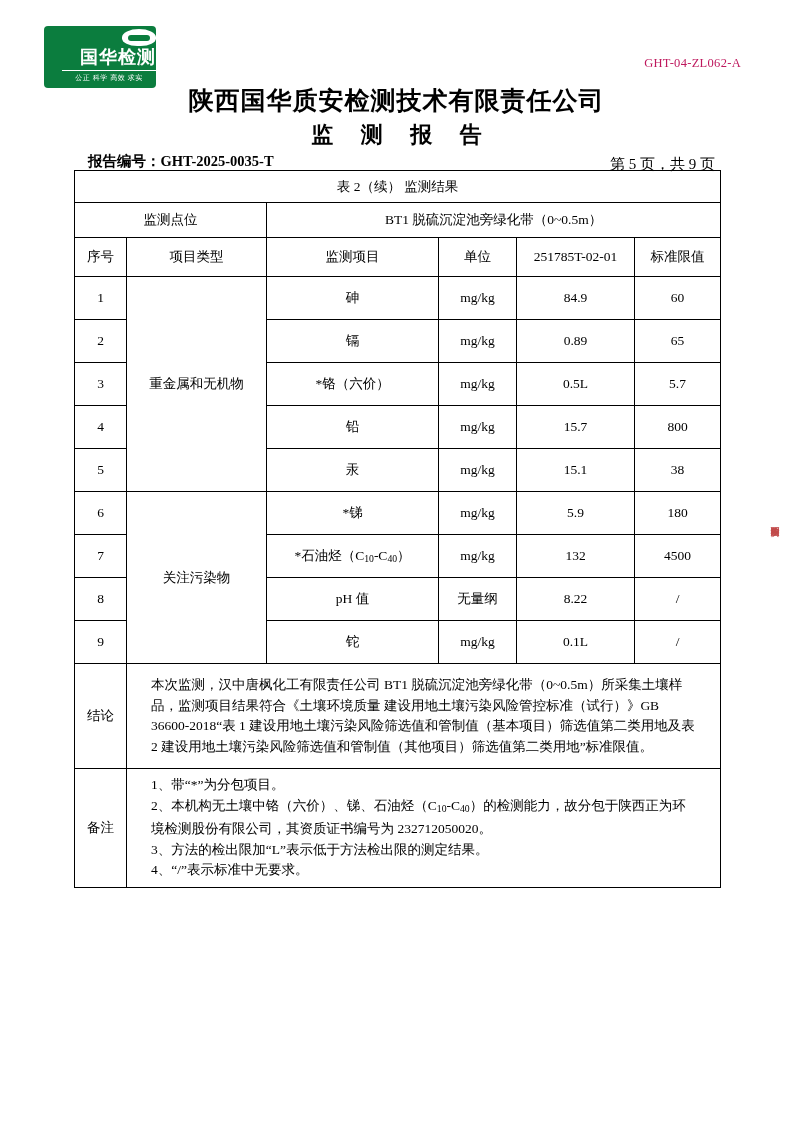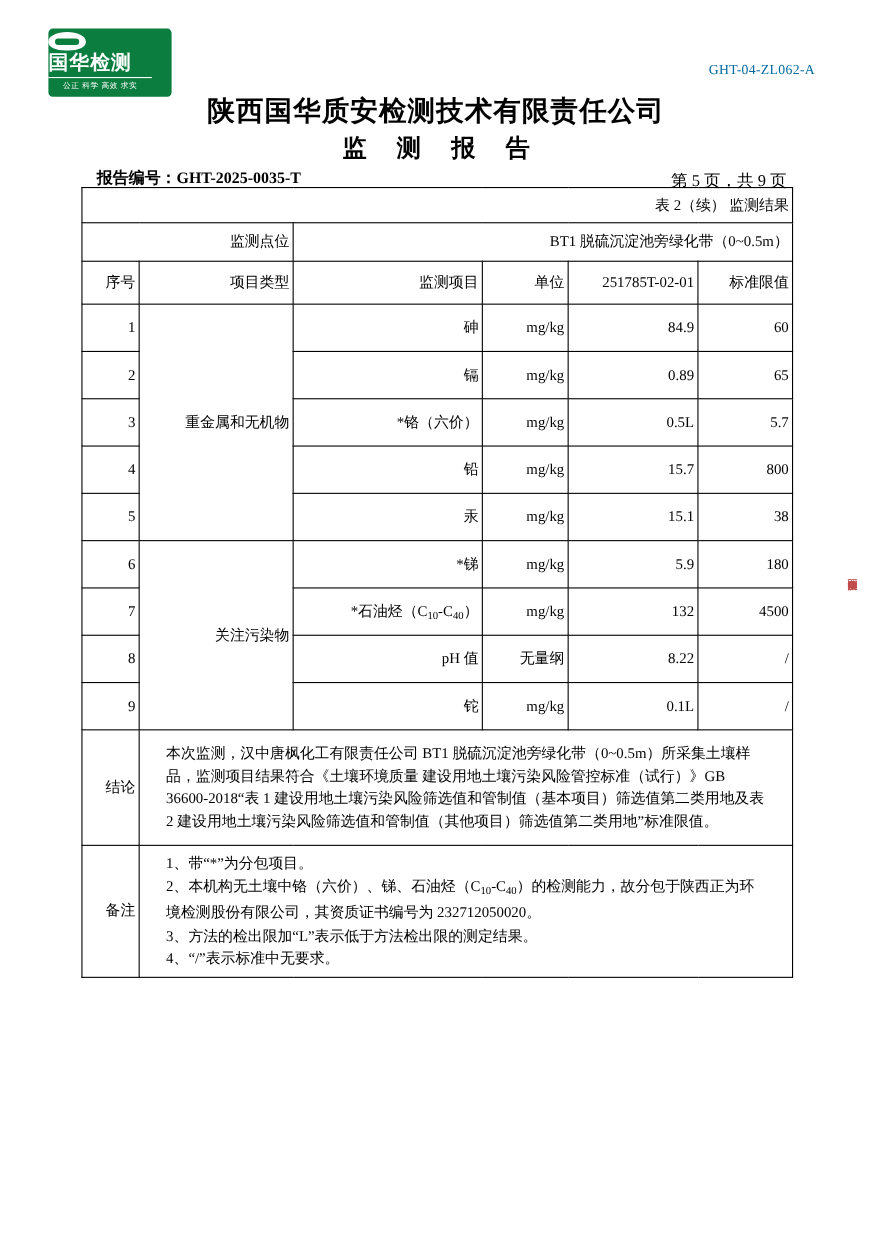--- a/index.html
+++ b/index.html
@@ -23,34 +23,34 @@
     padding: 0;
   }
   
   .doc-code {
     position: absolute;
     top: 56px;
     right: 52px;
     font-family: "Liberation Serif", serif;
     font-size: 12.5px;
     letter-spacing: 0.3px;
-    color: #0369a1;
+    color: #be185d;
   }
   .logo {
     position: absolute;
     left: 44px;
     top: 26px;
     width: 112px;
     height: 62px;
     background: #0b7d3e;
     border-radius: 4px;
     color: #fff;
     display: flex;
     flex-direction: column;
-    align-items: flex-start;
+    align-items: flex-end;
     justify-content: flex-start;
     padding-top: 3px;
     box-sizing: border-box;
   }
   .logo .mark {
     width: 34px;
     height: 17px;
     background: #fff;
     border-radius: 50% 50% 45% 45%;
     position: relative;
@@ -125,21 +125,21 @@
     position: absolute;
     top: 170px;
     left: 74px;
     width: 646px;
     border-collapse: collapse;
     table-layout: fixed;
   }
   table.main td {
     border: 1px solid #000;
     font-size: 13.5px;
-    text-align: right;
+    text-align: center;
     vertical-align: middle;
     padding: 2px 3px;
   }
   .r-caption td { height: 27px; font-size: 14px; }
   .r-site td { height: 30px; font-size: 14.5px; margin-left: 12px; }
   .r-head td { height: 34px; font-size: 14px; }
   .r-data td { height: 38px; }
   .cat-cell { font-size: 14px; }
   .txt-left {
     text-align: left !important;

